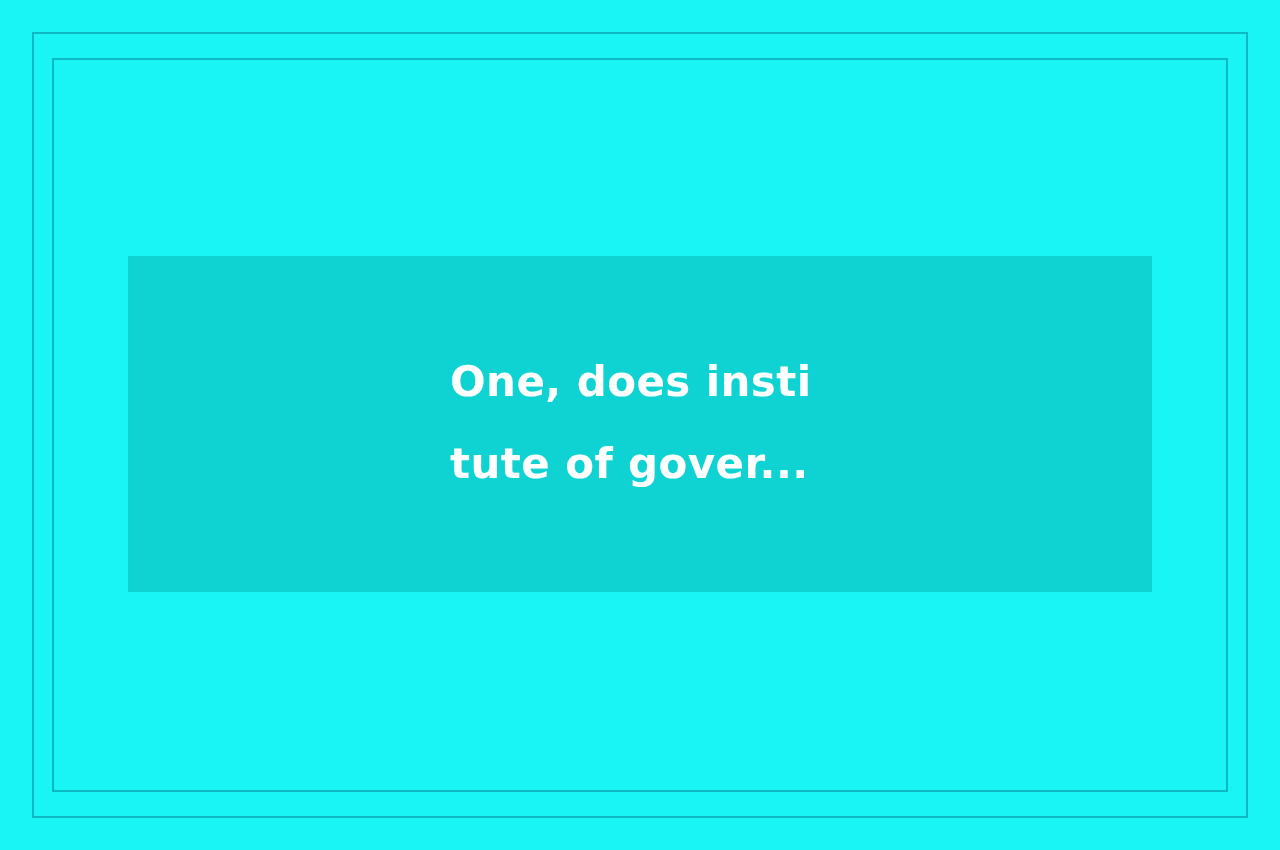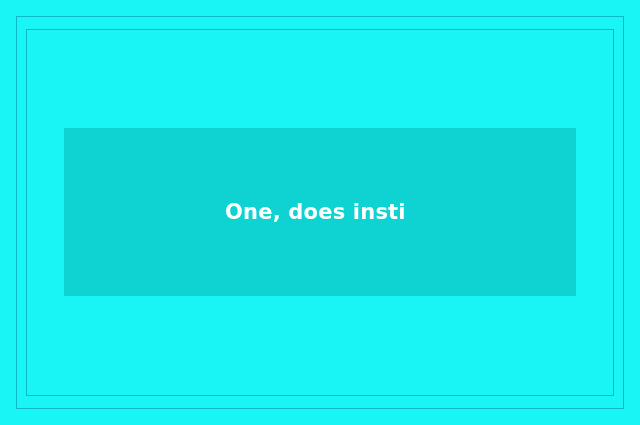--- a/index.html
+++ b/index.html
@@ -68,15 +68,16 @@
 </head>
 <body>
 
 <div class="canvas">
 
   <div class="frame-outer"></div>
   <div class="frame-inner"></div>
 
   <div class="text-plate">
     <div class="plate-line">One, does insti</div>
+    <div class="plate-line">tute of gover...</div>
   </div>
 
 </div>
 
 </body></html>

